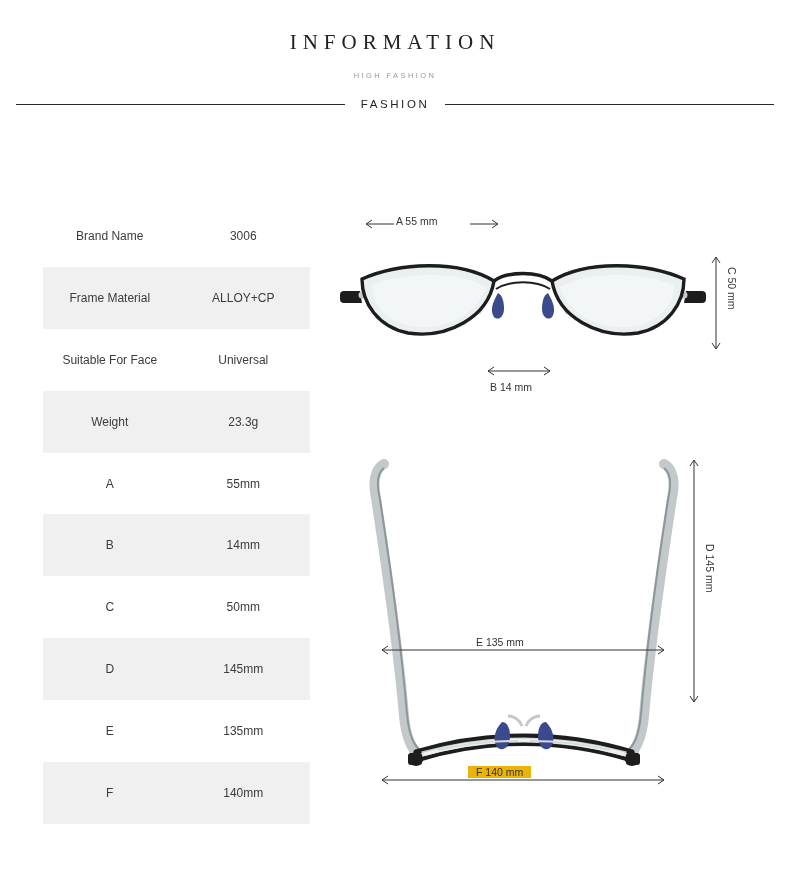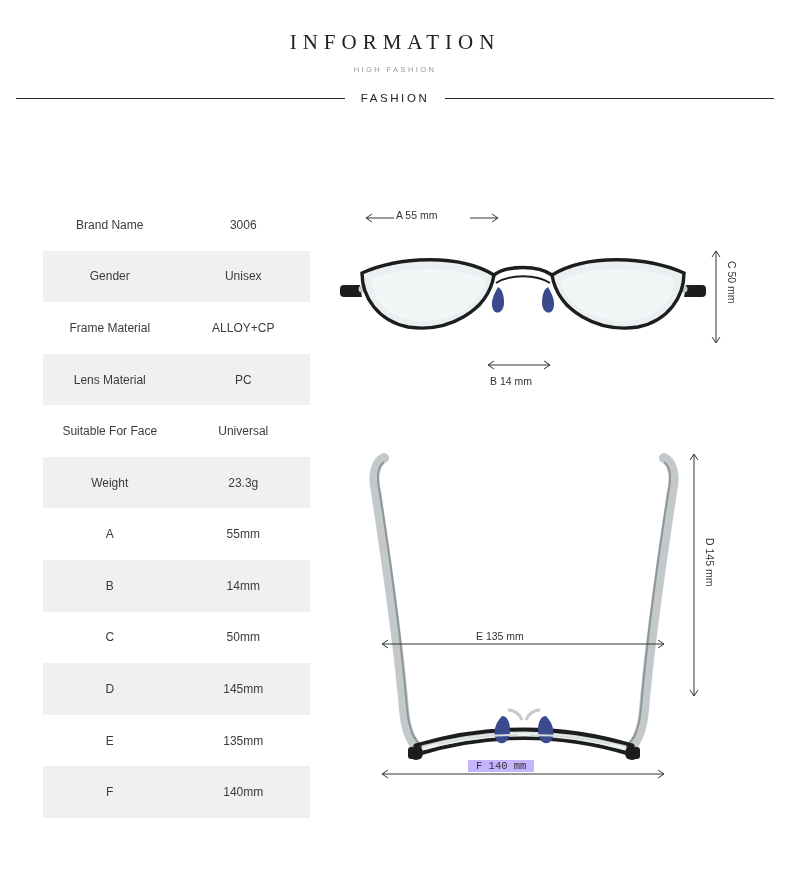--- a/index.html
+++ b/index.html
@@ -27,21 +27,21 @@
     letter-spacing: 6px;
     color: #222222;
     font-weight: normal;
     font-family: "Liberation Serif", serif;
     text-align: center;
   }
   .header-sub {
     font-size: 7.5px;
     letter-spacing: 2.4px;
     color: #999999;
-    margin-top: 10px;
+    margin-top: 16px;
   }
   .rule-row {
     margin-top: 18px;
     display: flex;
     align-items: center;
     padding: 0 16px;
   }
   .rule-line {
     flex: 1;
     height: 1px;
@@ -124,30 +124,22 @@
 
 <div class="content">
 
   <table class="spec-table">
     <tbody>
       <tr>
         <td class="label">Brand Name</td>
         <td class="value">3006</td>
       </tr>
       <tr>
-        <td class="label">Gender</td>
-        <td class="value">Unisex</td>
-      </tr>
-      <tr>
         <td class="label">Frame Material</td>
         <td class="value">ALLOY+CP</td>
-      </tr>
-      <tr>
-        <td class="label">Lens Material</td>
-        <td class="value">PC</td>
       </tr>
       <tr>
         <td class="label">Suitable For Face</td>
         <td class="value">Universal</td>
       </tr>
       <tr>
         <td class="label">Weight</td>
         <td class="value">23.3g</td>
       </tr>
       <tr>
@@ -282,16 +274,16 @@
       </div>
       <div class="abs dim-text" style="left:130px; top:192px; background:#fff; padding:0 8px;">E 135 mm</div>
 
       <div class="abs" style="left:40px; top:330px; width:290px; height:12px;">
         <svg width="290" height="12" viewBox="0 0 290 12">
           <line x1="4" y1="6" x2="286" y2="6" stroke="#333" stroke-width="1"></line>
           <polyline points="10,2 4,6 10,10" fill="none" stroke="#333" stroke-width="1"></polyline>
           <polyline points="280,2 286,6 280,10" fill="none" stroke="#333" stroke-width="1"></polyline>
         </svg>
       </div>
-      <div class="abs dim-text" style="left:130px; top:322px; background:#c4b5fd; padding:0 8px;font-family:Liberation Mono, monospace;">F 140 mm</div>
+      <div class="abs dim-text" style="left:130px; top:322px; background:#eab308; padding:0 8px;">F 140 mm</div>
     </div>
   </div>
 </div>
 
 </body></html>

